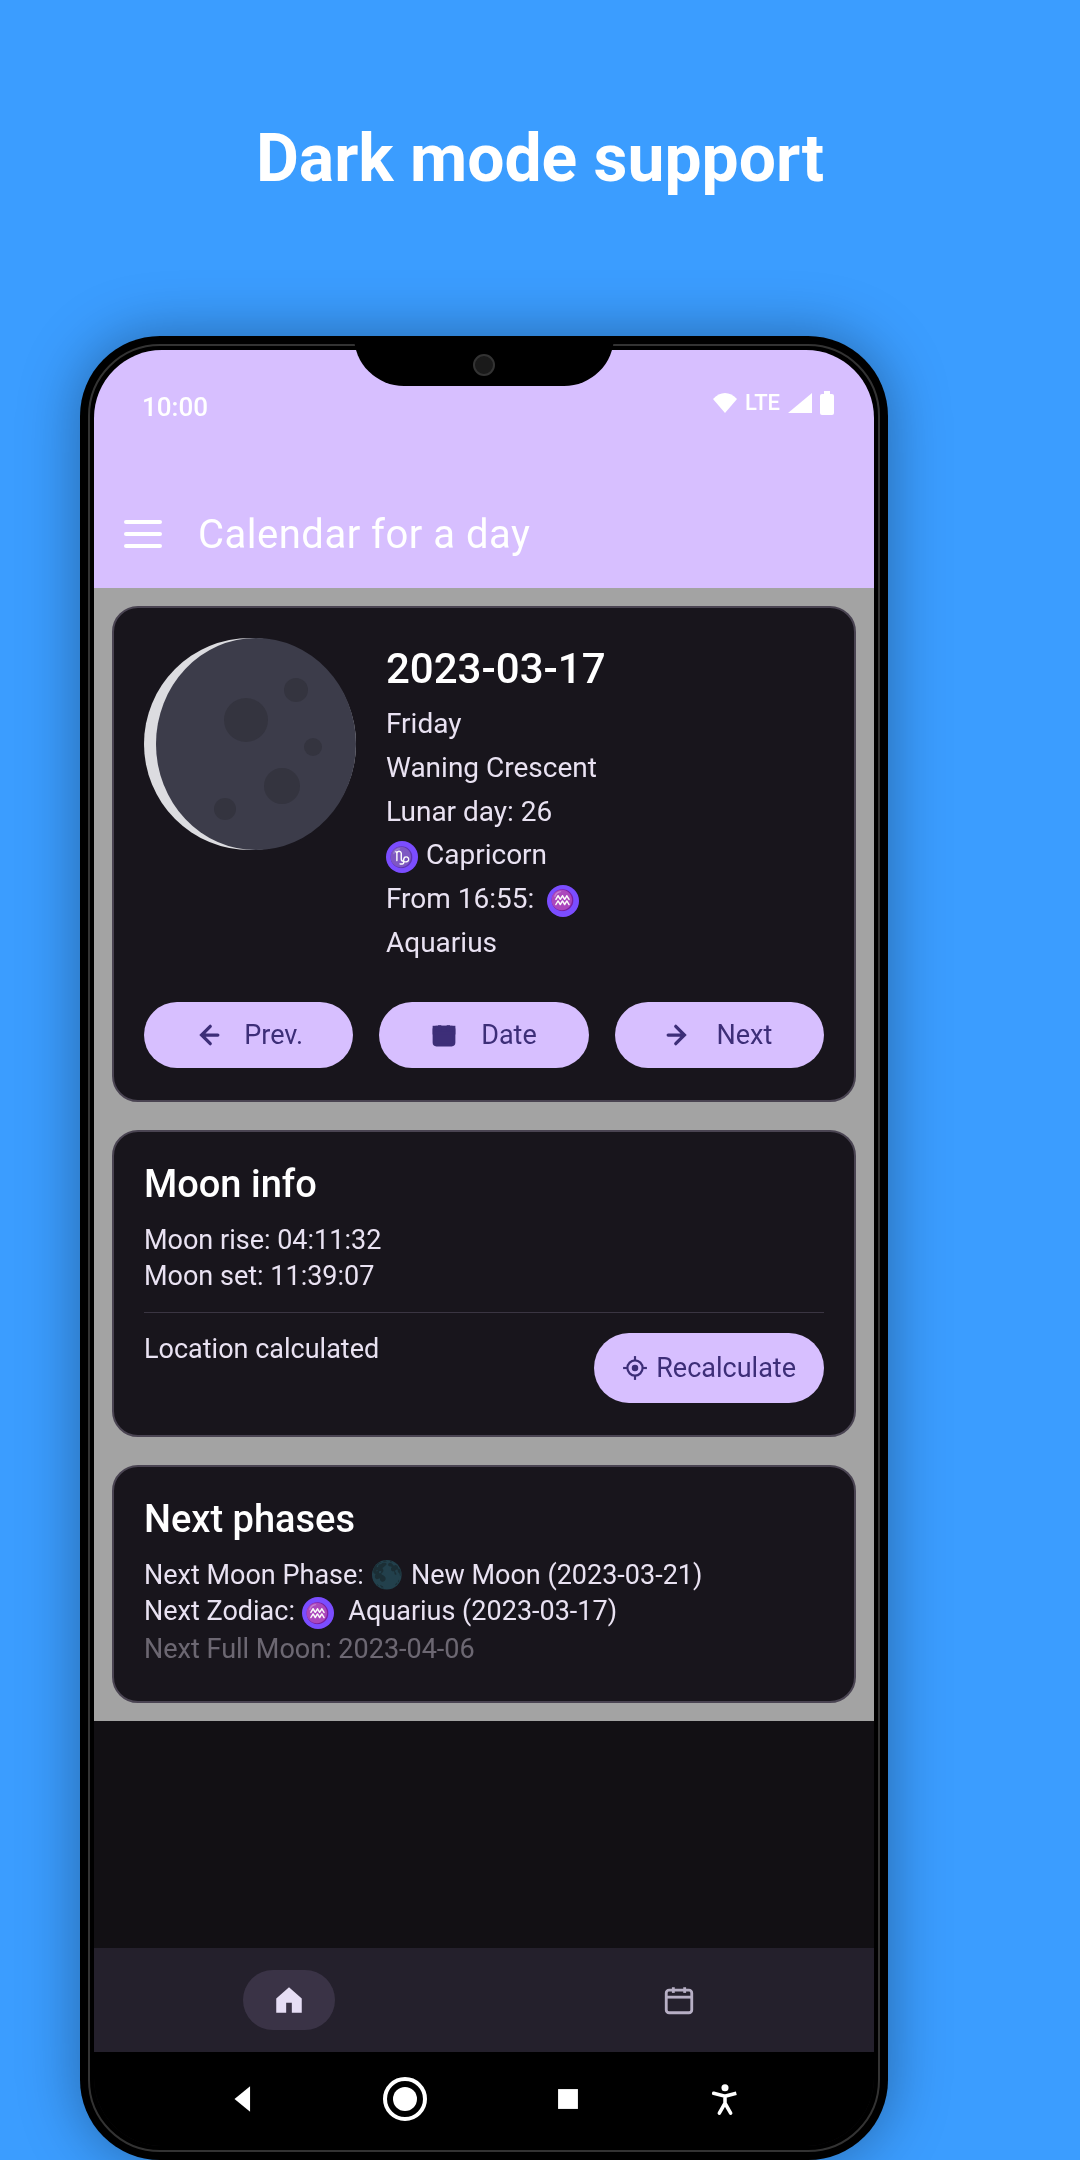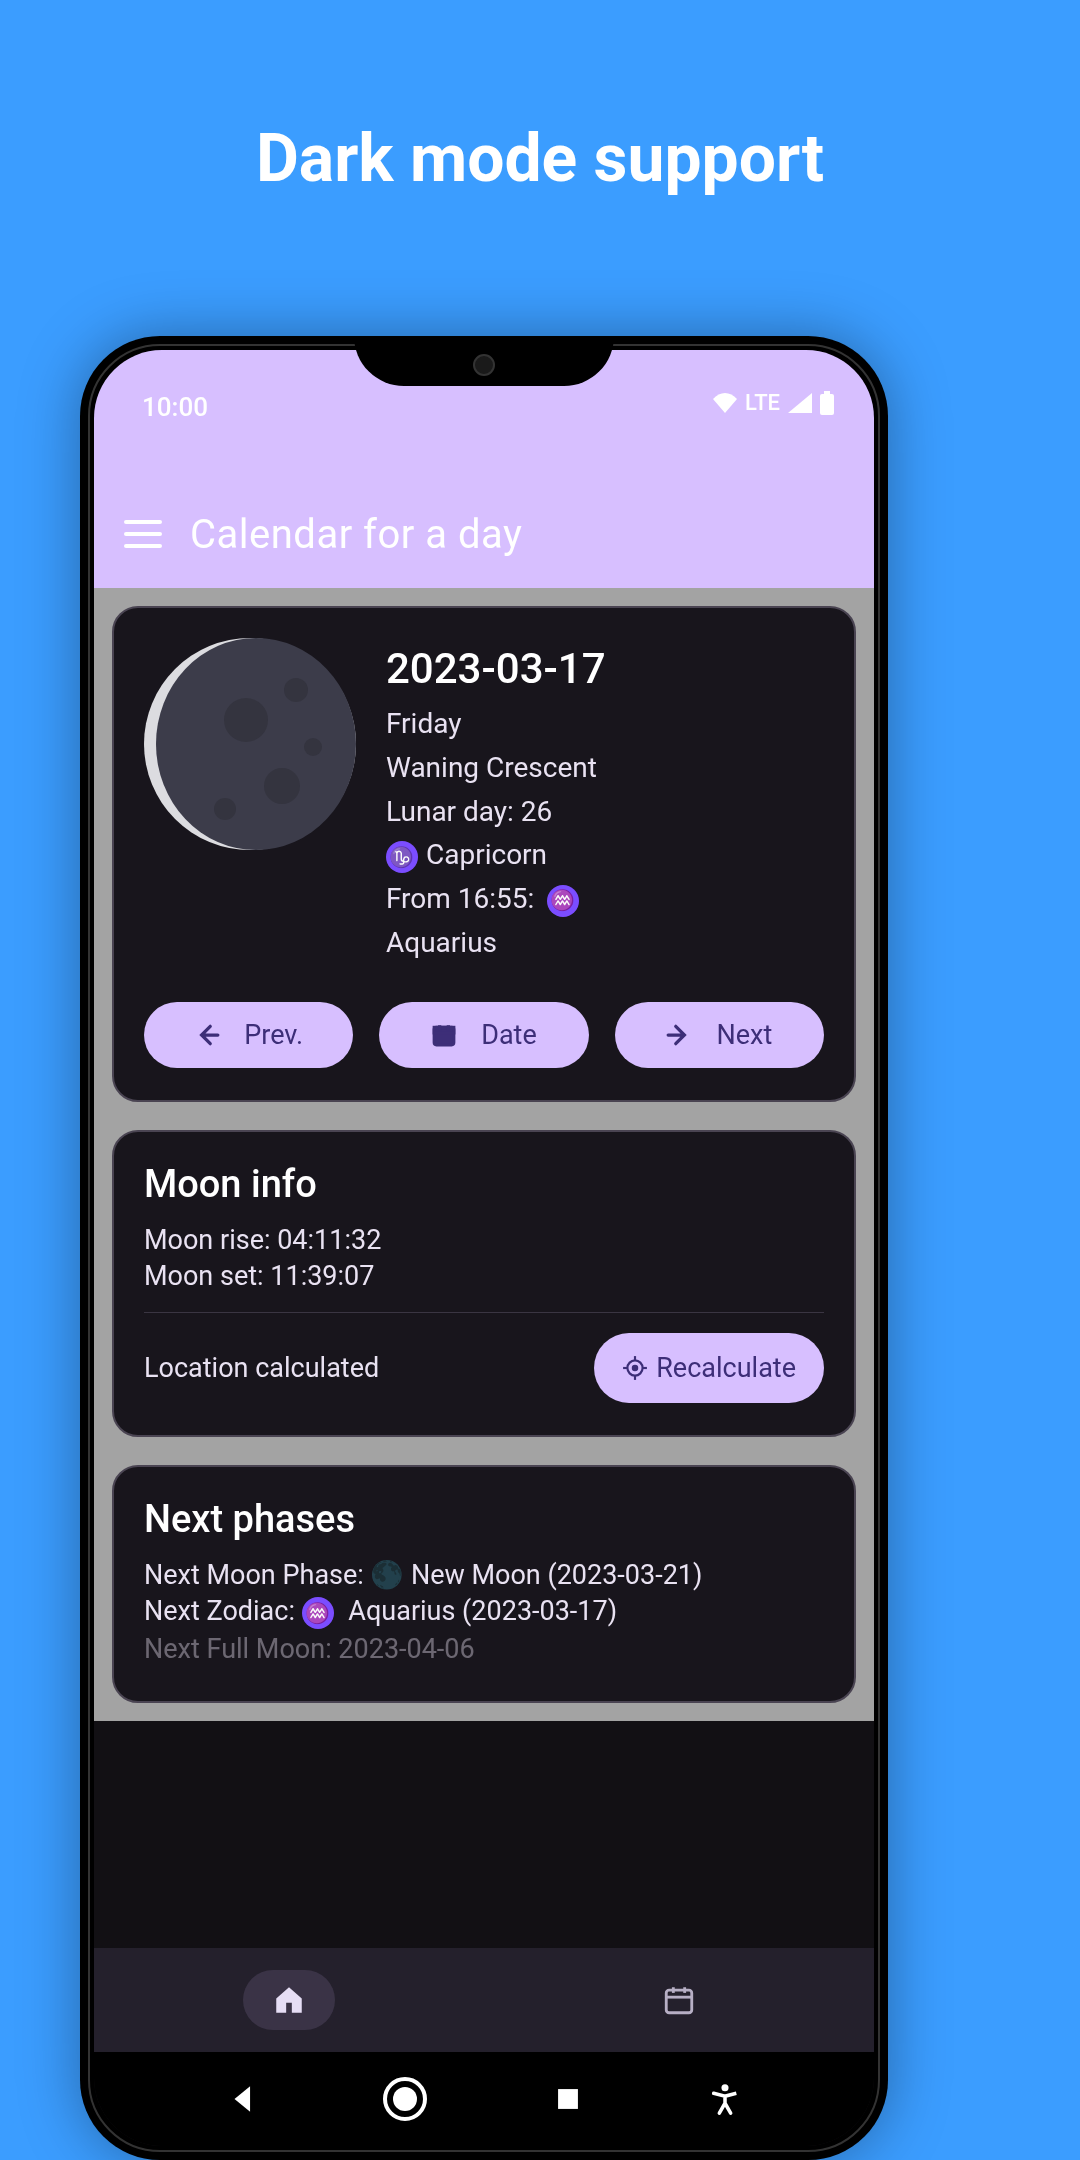--- a/index.html
+++ b/index.html
@@ -8,21 +8,21 @@
   .phone::before{content:"";position:absolute;inset:8px;border:2px solid #333;border-radius:72px}
   .notch{position:absolute;top:0;left:50%;transform:translateX(-50%);width:260px;height:50px;background:#000;border-radius:0 0 70px 70px;z-index:5}
   .notch::after{content:"";position:absolute;top:18px;left:50%;transform:translateX(-50%);width:18px;height:18px;border-radius:50%;background:#1a1a1a;border:2px solid #333}
   .screen{position:absolute;top:14px;left:14px;right:14px;bottom:14px;border-radius:68px;background:#121014;overflow:hidden}
 
   .status-bar{height:130px;background:#d7bfff;position:relative;color:#fff}
   .status-time{position:absolute;top:42px;left:48px;font-size:26px;font-weight:500}
   .status-icons{position:absolute;top:40px;right:40px;display:flex;align-items:center;gap:8px;font-size:22px;font-weight:500}
   .status-icons svg{fill:#fff}
 
-  .app-bar{height:108px;background:#d7bfff;display:flex;align-items:center;padding:0 30px;gap:28px;color:#fff}
+  .app-bar{height:108px;background:#d7bfff;display:flex;align-items:center;padding:0 30px;gap:36px;color:#fff}
   .hamburger{display:flex;flex-direction:column;gap:8px;cursor:pointer}
   .hamburger span{width:38px;height:4px;background:#fff;border-radius:2px}
   .app-title{font-size:40px;font-weight:400;letter-spacing:.5px}
 
   .content{background:#a3a3a3;padding:18px;display:flex;flex-direction:column;gap:28px}
   .card{border:2px solid #4a4452;border-radius:26px;padding:30px 30px 32px;background:#18151c}
 
   .day-top{display:flex;gap:30px}
   .moon{width:212px;height:212px;position:relative;flex-shrink:0}
   .moon .shadow{position:absolute;inset:0;border-radius:50%;background:#dcdce0}
@@ -33,21 +33,21 @@
   .day-info p{margin:6px 0;font-size:28px;line-height:1.35}
   .zod-icon{display:inline-flex;width:32px;height:32px;background:#7b4dff;border-radius:50%;vertical-align:middle;margin-right:8px;align-items:center;justify-content:center;color:#fff;font-size:20px}
 
   .pill-row{display:flex;gap:26px;margin-top:34px}
   .pill{flex:1;height:66px;background:#d7bfff;border-radius:36px;display:flex;align-items:center;justify-content:center;gap:24px;color:#3d2e78;font-size:27px;font-weight:400;cursor:pointer}
   .pill svg{width:26px;height:26px;stroke:#3d2e78;stroke-width:3;fill:none}
 
   .card h2{margin:0 0 18px;color:#fff;font-size:38px;font-weight:500}
   .info-line{color:#e9e2f2;font-size:27px;margin:4px 0}
   .divider{height:1px;background:#3a3542;margin:20px 0}
-  .loc-row{display:flex;align-items:center;justify-content:space-between}
+  .loc-row{display:flex;justify-content:space-between}
   .loc-text{color:#e9e2f2;font-size:27px}
   .recalc{height:70px;padding:0 28px;background:#d7bfff;border-radius:36px;display:flex;align-items:center;gap:8px;color:#3d2e78;font-size:27px;font-weight:400;cursor:pointer}
 
   .bottom-nav{position:absolute;left:0;right:0;bottom:94px;height:104px;background:#24202c;display:flex}
   .nav-item{flex:1;display:flex;align-items:center;justify-content:center}
   .nav-pill{width:92px;height:60px;background:#3a3346;border-radius:30px;display:flex;align-items:center;justify-content:center}
   .nav-item svg{width:34px;height:34px}
 
   .sys-nav{position:absolute;left:0;right:0;bottom:0;height:94px;background:#000;display:flex;align-items:center;justify-content:space-around;padding:0 70px}
   .sys-nav svg{width:34px;height:34px;fill:#fff}

